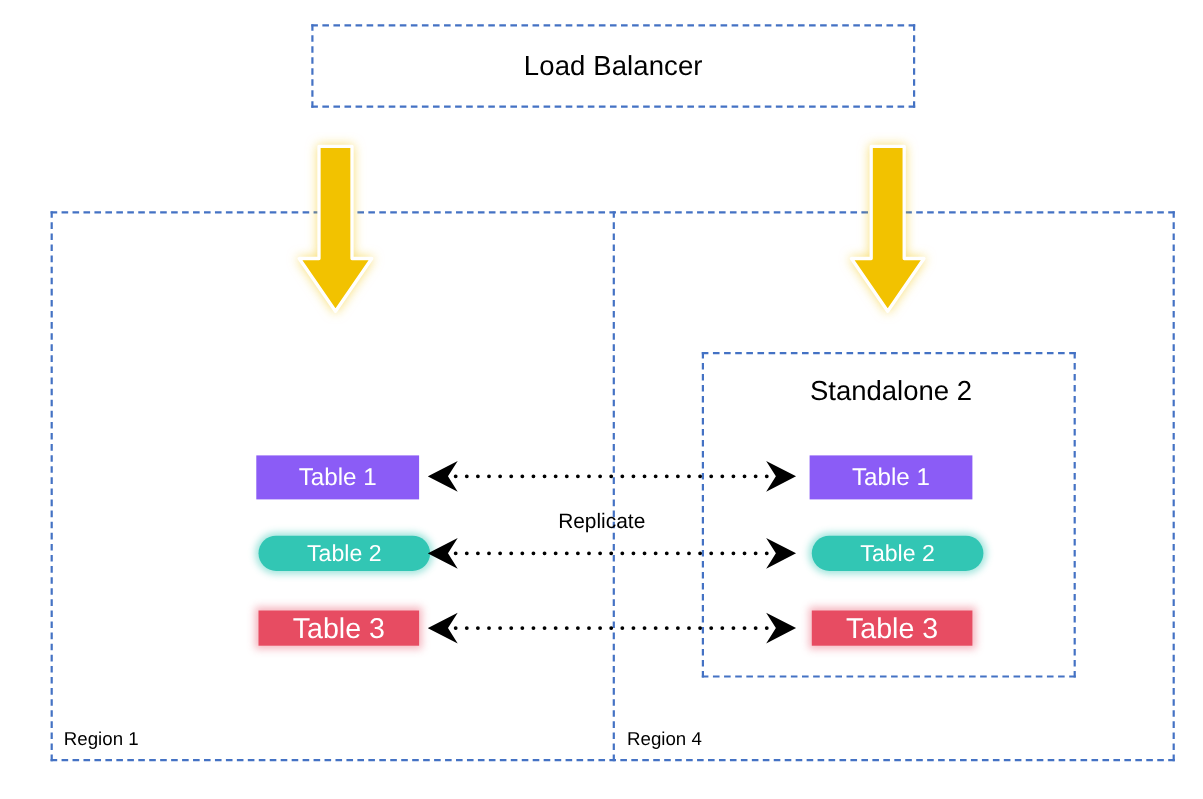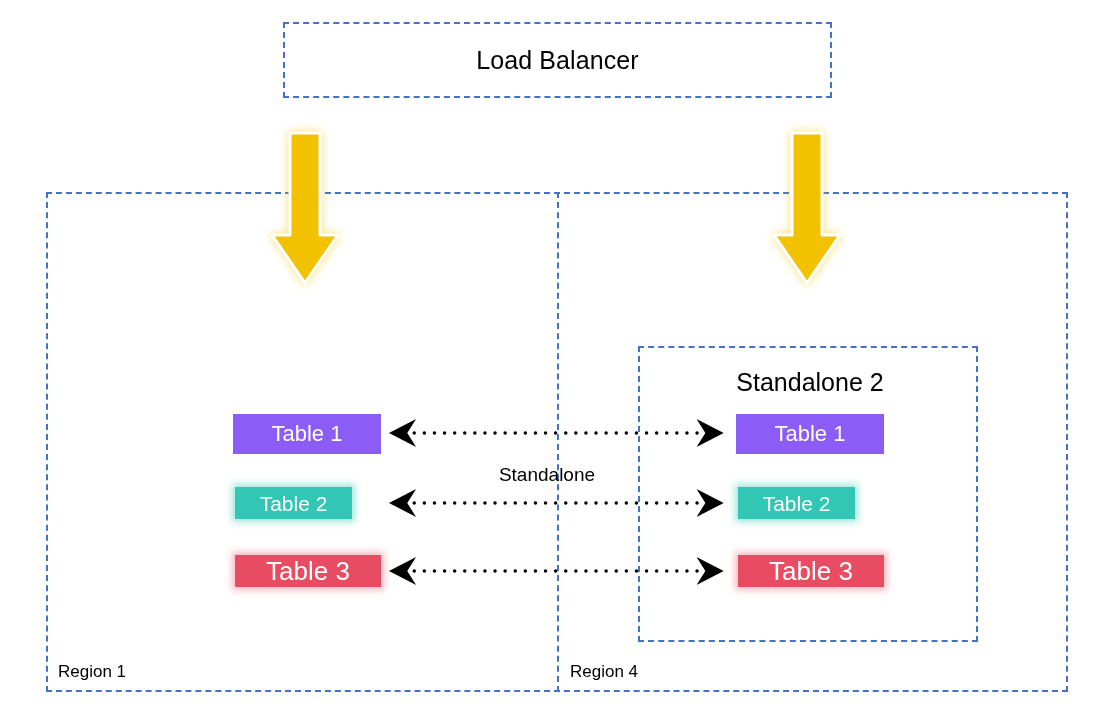--- a/index.html
+++ b/index.html
@@ -80,21 +80,21 @@
     color: #000;
     white-space: pre-line;
   }
 
   
   .standalone-box {
     width: 340px;
     height: 296px;
   }
   #standalone-1 { left: 136px; top: 338px; }
-  #standalone-2 { left: 638px; top: 346px; }
+  #standalone-2 { left: 638px; top: 320px; }
 
   .standalone-title {
     position: absolute;
     width: 340px;
     text-align: center;
     top: 20px;
     left: 0;
     font-size: 25px;
     color: #000;
   }
@@ -115,23 +115,24 @@
   }
 
   .chip-green {
     background: #8b5cf6;
     width: 148px;
     height: 40px;
     font-size: 22px;
   }
   .chip-teal {
     background: #32C6B4;
-    width: 117px;
+    width: 156px;
     height: 32px;
     box-shadow: 0 0 7px 3px rgba(50,198,180,0.45);
+    border-radius: 16px;
   }
   .chip-teal .chip-label { font-size: 21px; }
   .chip-pink {
     background: #E74C62;
     width: 146px;
     height: 32px;
     box-shadow: 0 0 7px 3px rgba(231,76,98,0.40);
   }
   .chip-pink .chip-label { font-size: 26px; }
 
@@ -230,15 +231,15 @@
       </marker>
     </defs>
 
     <g stroke="#000000" stroke-width="3.4" stroke-linecap="round" stroke-dasharray="0.1 10" fill="none">
       <line x1="394" y1="433" x2="722" y2="433" marker-start="url(#arrowL)" marker-end="url(#arrowR)"></line>
       <line x1="394" y1="503" x2="722" y2="503" marker-start="url(#arrowL)" marker-end="url(#arrowR)"></line>
       <line x1="394" y1="571" x2="722" y2="571" marker-start="url(#arrowL)" marker-end="url(#arrowR)"></line>
     </g>
   </svg>
 
-  <div id="replicate-label">Standalone</div>
+  <div id="replicate-label">Replicate</div>
 
 </div>
 
 </body></html>

